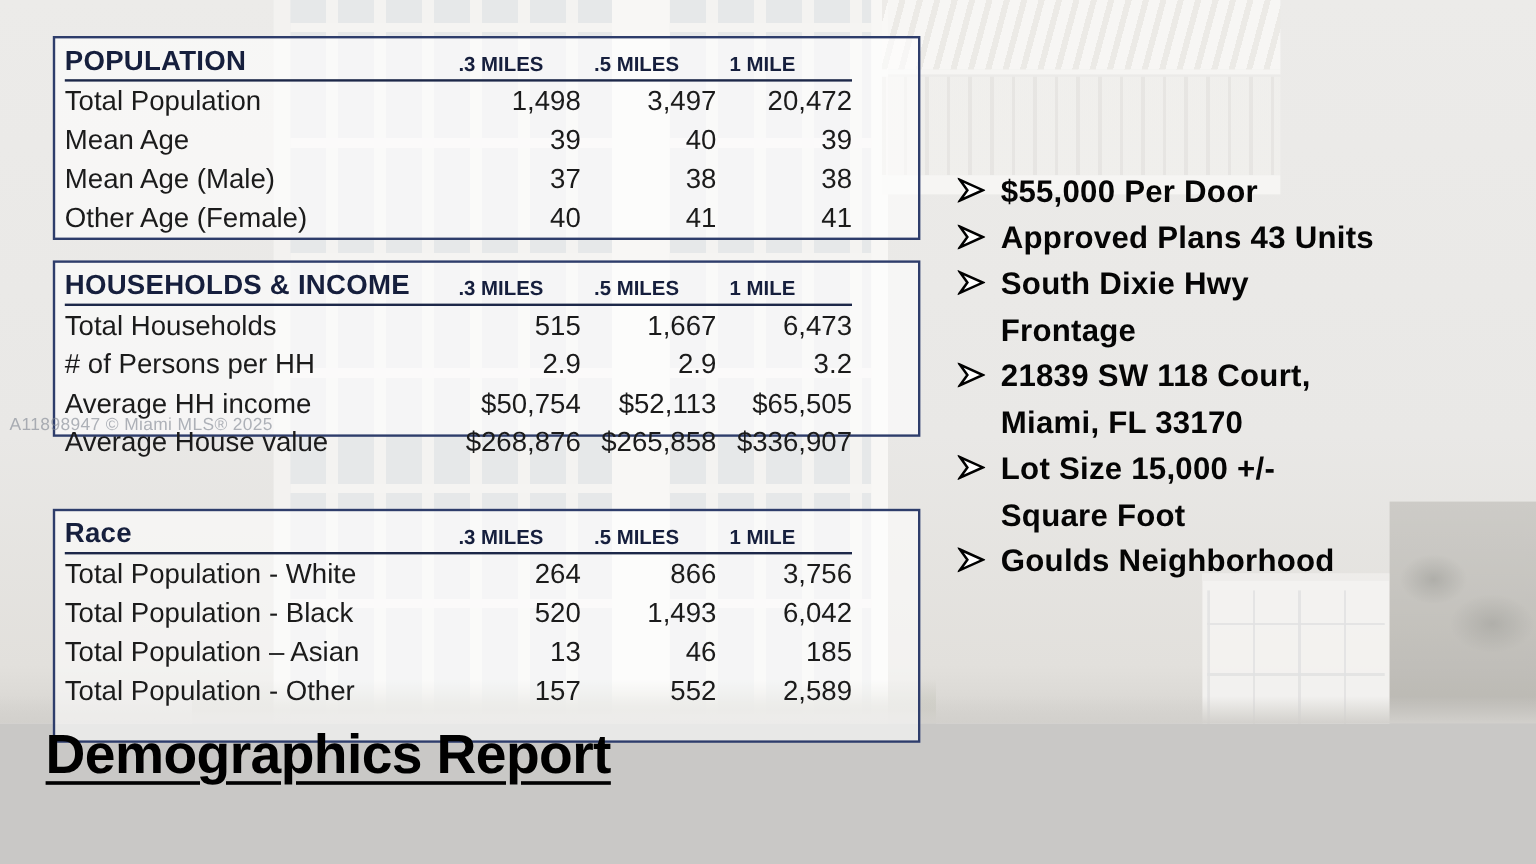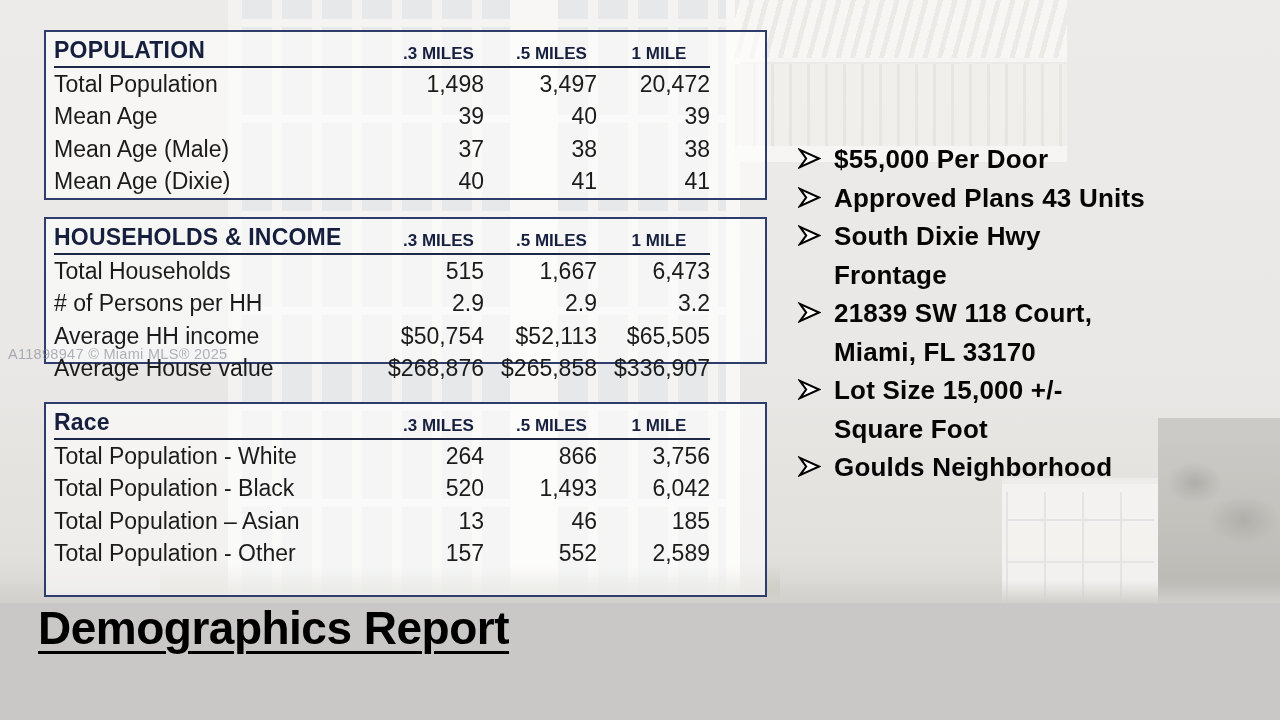--- a/index.html
+++ b/index.html
@@ -44,25 +44,25 @@
     background:linear-gradient(180deg,rgba(198,198,188,0),#c9c9bf 70%,#d2d0c8);}
   .road{position:absolute;left:0;top:580px;width:1280px;height:23px;
     background:linear-gradient(180deg,rgba(214,212,208,0),#d2d0cc);}
   
   .bottom-band{position:absolute;left:0;top:603px;width:1280px;height:117px;
     background:#c9c8c6;z-index:1;}
   
   .dtable{position:absolute;left:44px;width:723px;height:170px;box-sizing:border-box;
     border:2px solid #2e3d6b;background:rgba(255,255,255,0.58);
     padding:4px 55px 4px 8px;z-index:2;}
-  .t1{top:30px;} .t2{top:217px;height:147px;} .t3{top:402px;height:195px;}
+  .t1{top:30px;} .t2{top:217px;height:147px;} .t3{top:424px;height:195px;}
   .thead{display:flex;align-items:flex-end;height:28px;
     border-bottom:2.5px solid #1d2849;padding-bottom:2px;}
   .ttitle{flex:1;font-size:23px;font-weight:bold;color:#161f3d;letter-spacing:.2px;}
-  .tcol{width:113px;text-align:center;font-size:17px;font-weight:bold;color:#161f3d;}
+  .tcol{width:113px;text-align:left;font-size:17px;font-weight:bold;color:#161f3d;}
   .tcol.last{width:102px;}
   .trow{display:flex;align-items:center;height:32.5px;font-size:23px;color:#1b1b1b;}
   .tlbl{flex:1;white-space:nowrap;}
   .tval{width:113px;text-align:right;}
   .tval.last{width:102px;margin-left:11px;}
   
   .watermark{position:absolute;left:8px;top:346px;z-index:3;
     font-size:14.5px;color:rgba(128,134,146,.62);letter-spacing:.3px;}
   
   .highlights{position:absolute;left:798px;top:140px;width:400px;z-index:2;}
@@ -119,21 +119,21 @@
       <span class="tval">40</span>
       <span class="tval last">39</span>
     </div>
     <div class="trow">
       <span class="tlbl">Mean Age (Male)</span>
       <span class="tval">37</span>
       <span class="tval">38</span>
       <span class="tval last">38</span>
     </div>
     <div class="trow">
-      <span class="tlbl">Mean Age (Dixie)</span>
+      <span class="tlbl">Other Age (Female)</span>
       <span class="tval">40</span>
       <span class="tval">41</span>
       <span class="tval last">41</span>
     </div>
   </section>
 
   <section class="dtable t2">
     <div class="thead">
       <span class="ttitle">HOUSEHOLDS &amp; INCOME</span>
       <span class="tcol">.3 MILES</span>

